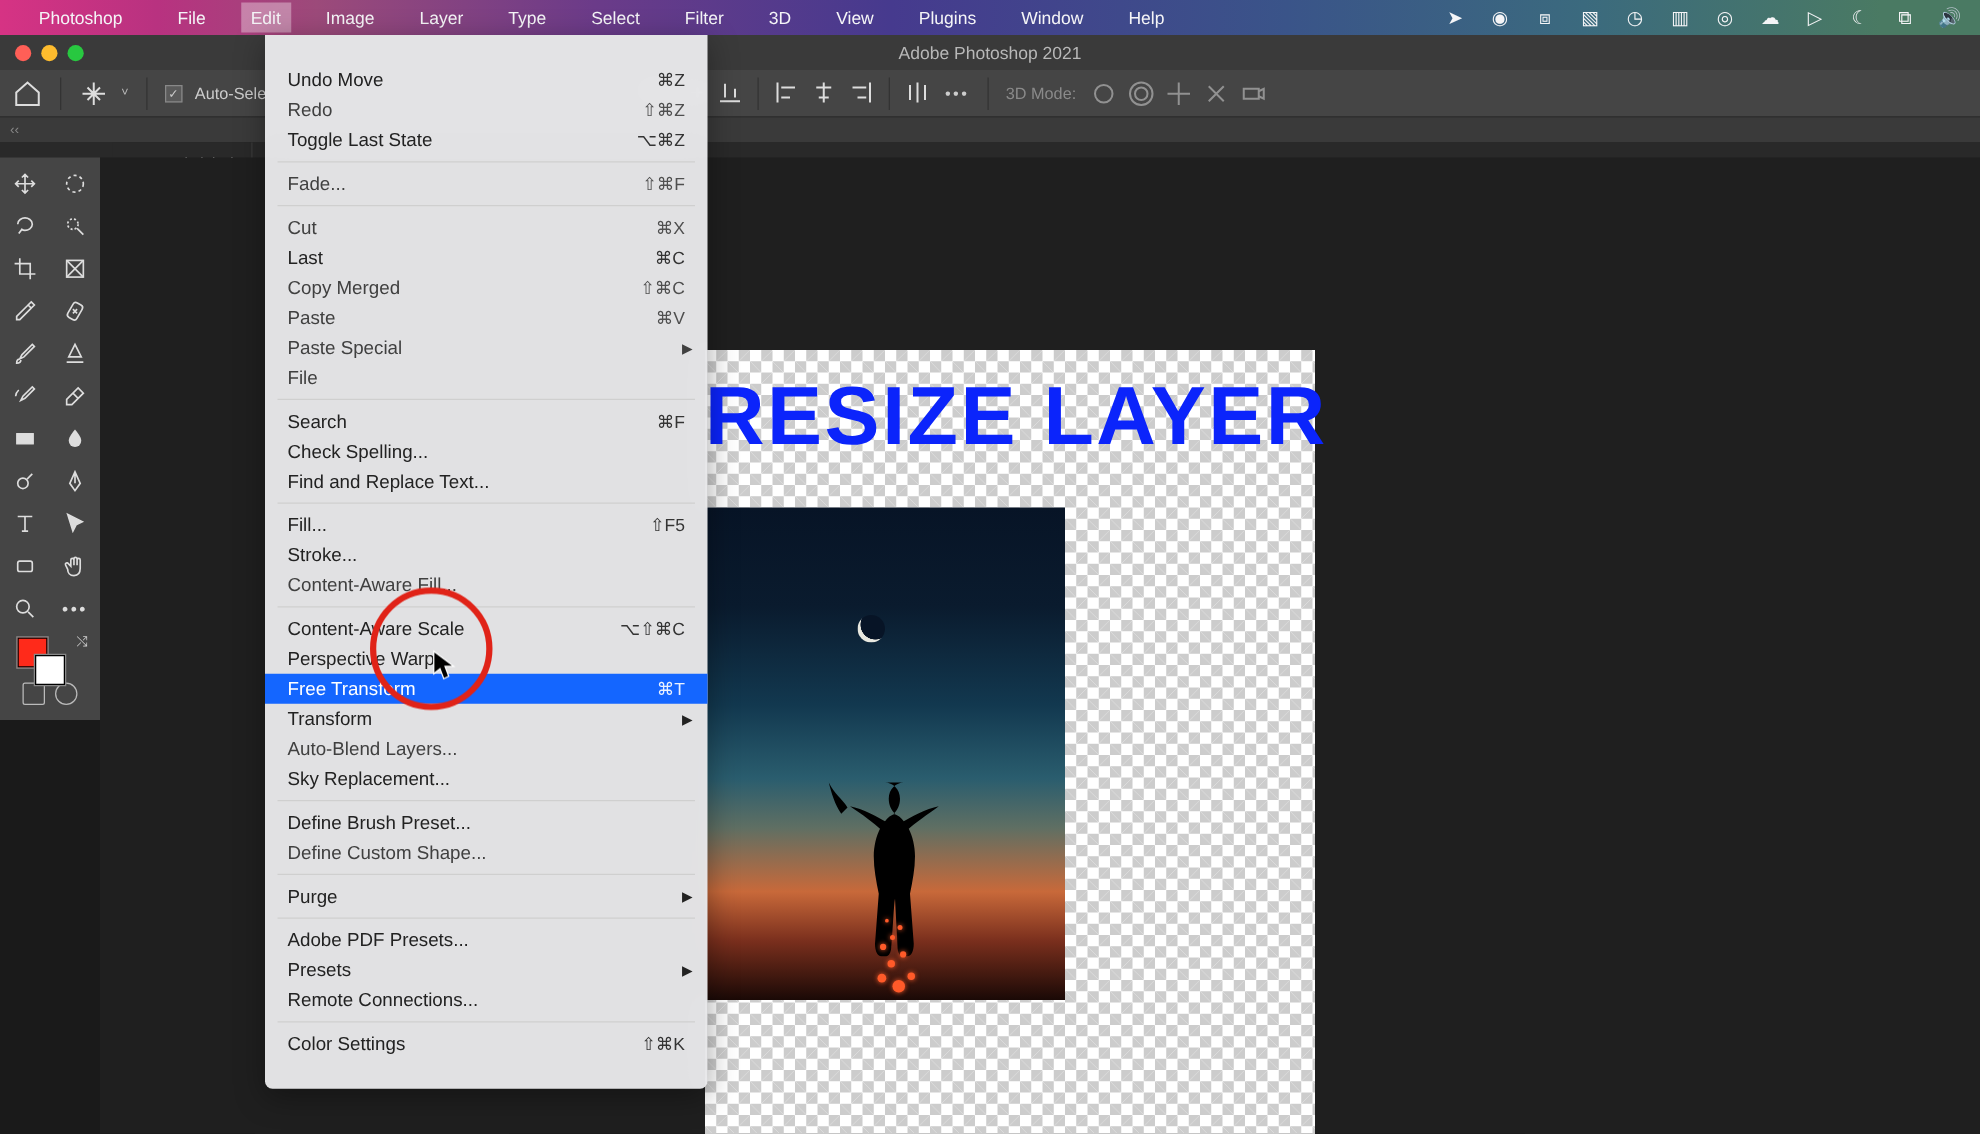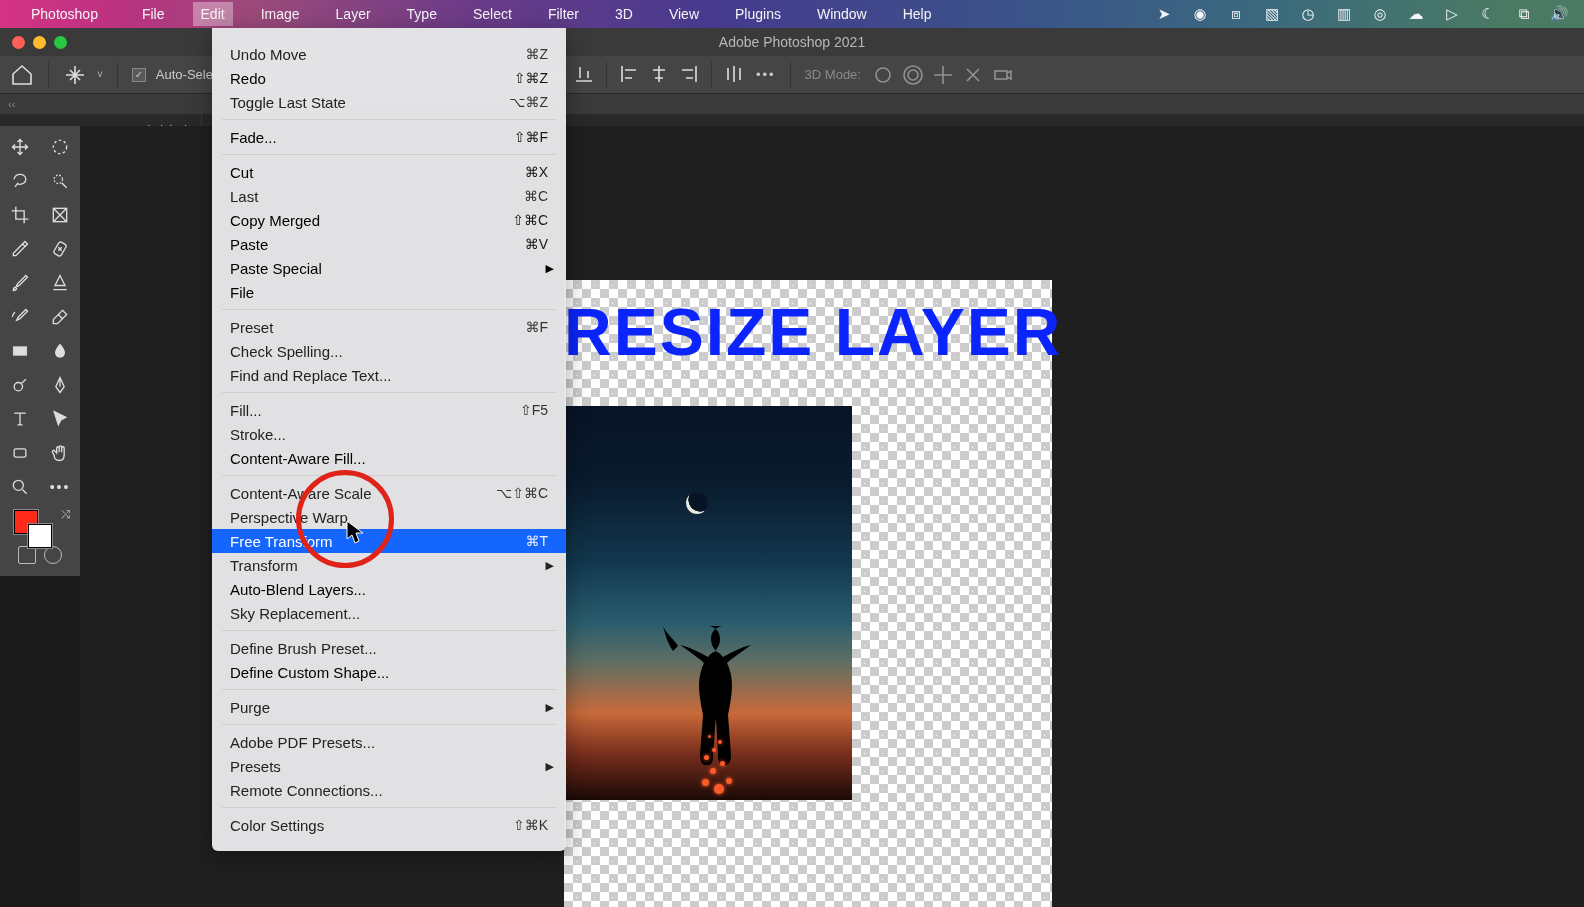--- a/index.html
+++ b/index.html
@@ -56,23 +56,23 @@
   background-size:18px 18px;background-position:0 0,0 9px,9px -9px,-9px 0;background-color:#fff}
 .canvas-title{position:absolute;top:14px;left:0;right:0;text-align:center;font-family:"Arial Black",Impact,sans-serif;font-weight:900;font-size:66px;letter-spacing:2px;color:#0b24fb;text-transform:uppercase;white-space:nowrap}
 .photo{position:absolute;left:0;top:126px;width:288px;height:394px;background:linear-gradient(180deg,#071426 0%,#0a1b2e 20%,#12384f 40%,#2a5d6e 55%,#5f6f63 65%,#c8693a 78%,#7a2f1d 88%,#1a0906 100%)}
 .moon{position:absolute;left:122px;top:86px;width:22px;height:22px;border-radius:50%;background:radial-gradient(circle at 65% 35%,#071426 58%,transparent 60%),#e8e8e0}
 .silhouette{position:absolute;left:94px;top:210px;width:100px;height:160px}
 .silhouette svg{width:100%;height:100%}
 .sparkles{position:absolute;left:90px;bottom:6px;width:140px;height:70px}
 .sparkles span{position:absolute;border-radius:50%;background:#ff5a29;box-shadow:0 0 4px #ff5a29}
 
 
-.dropdown{position:absolute;left:212px;top:28px;width:354px;background:rgba(236,236,238,.95);backdrop-filter:blur(10px);box-shadow:0 6px 24px rgba(0,0,0,.35);border-radius:0 0 6px 6px;padding:14px 0;font-size:15px;color:#222}
+.dropdown{position:absolute;left:212px;top:28px;width:354px;background:rgba(236,236,238,.95);backdrop-filter:blur(10px);box-shadow:0 6px 24px rgba(0,0,0,.35);border-radius:0 0 6px 6px;padding:24px 0;font-size:15px;color:#222}
 .dropdown .row{height:24px;display:flex;align-items:center;padding:0 18px;position:relative}
-.dropdown .row.disabled{color:#000000}
+.dropdown .row.disabled{color:#404040}
 .dropdown .row.highlight{background:#1466ff;color:#fff}
 .dropdown .row .label{flex:1}
 .dropdown .row .shortcut{color:inherit;opacity:.9;font-size:14px}
 .dropdown .row .submenu-arrow{position:absolute;right:12px;font-size:11px}
 .dropdown hr{border:none;border-top:1px solid #cfcfcf;margin:5px 10px}
 
 
 .annotation-circle{position:absolute;left:296px;top:470px;width:98px;height:98px;border:5px solid #e02318;border-radius:50%;pointer-events:none}
 .cursor{position:absolute;left:346px;top:520px;pointer-events:none}
 .cursor svg{width:20px;height:26px}
@@ -408,21 +408,21 @@
     </div>
     <div class="row disabled">
       <span class="label">Paste Special</span>
       <span class="submenu-arrow">▶</span>
     </div>
     <div class="row disabled">
       <span class="label">File</span>
     </div>
     <hr>
     <div class="row">
-      <span class="label">Preset</span>
+      <span class="label">Search</span>
       <span class="shortcut">⌘F</span>
     </div>
     <div class="row">
       <span class="label">Check Spelling...</span>
     </div>
     <div class="row">
       <span class="label">Find and Replace Text...</span>
     </div>
     <hr>
     <div class="row">

